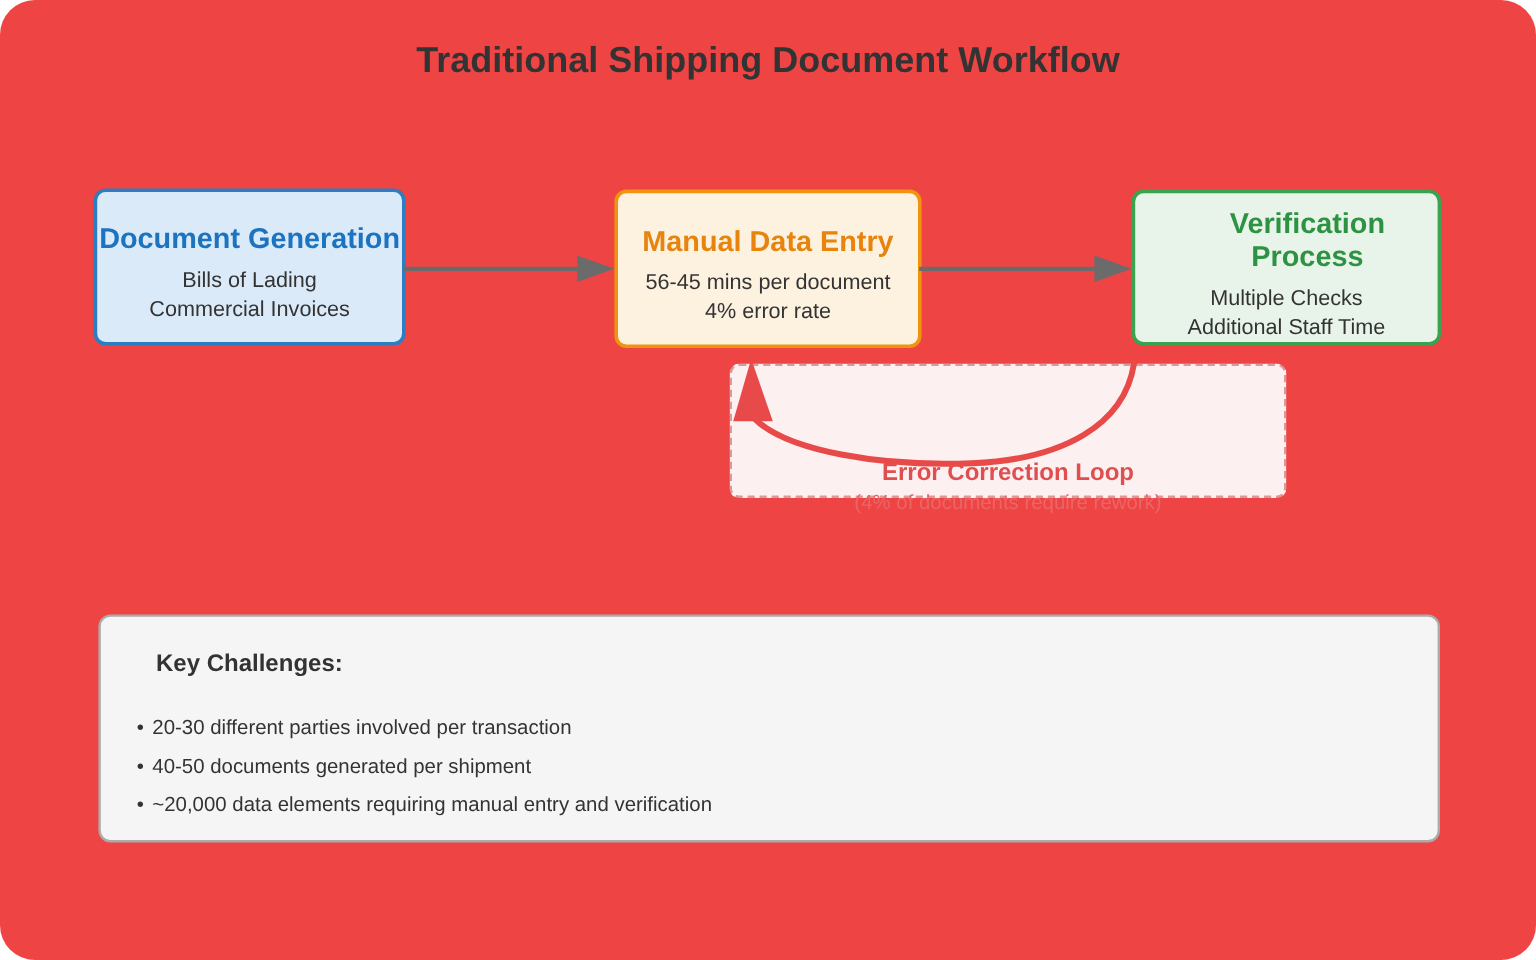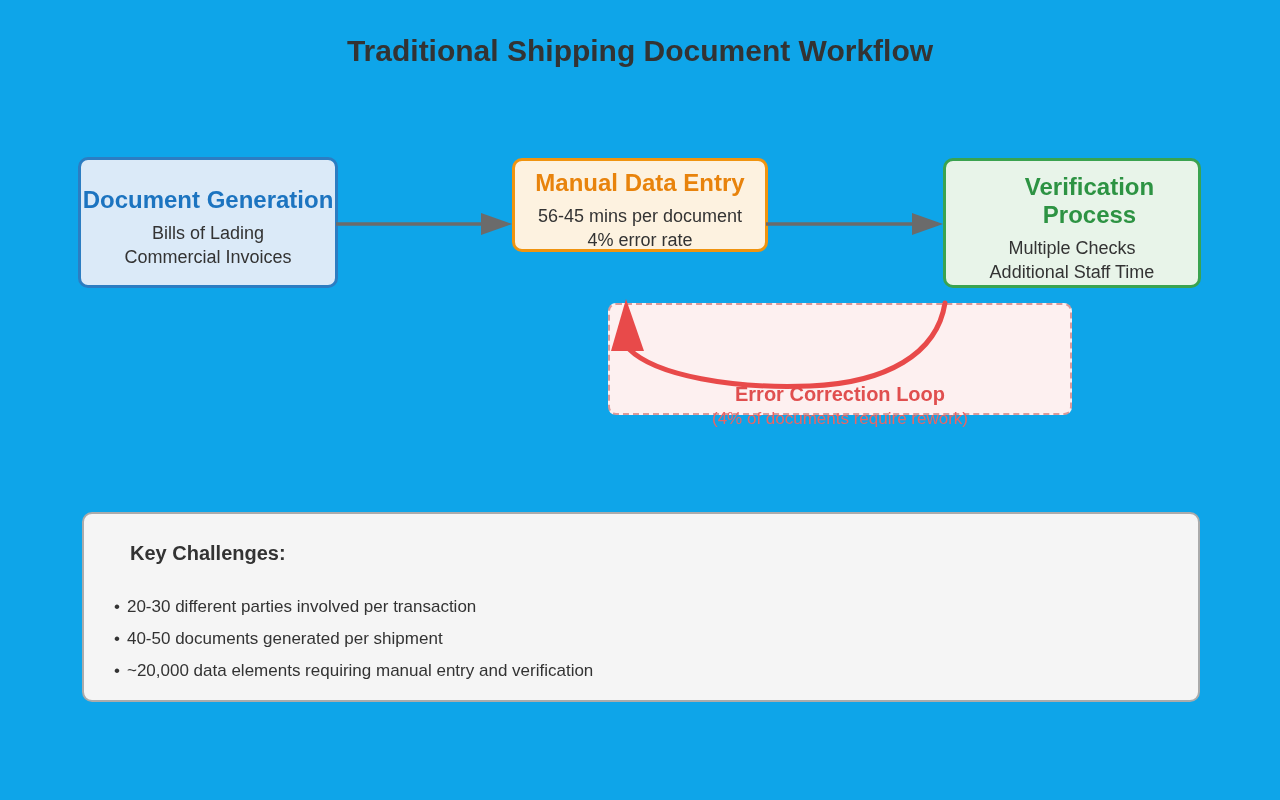--- a/index.html
+++ b/index.html
@@ -1,23 +1,24 @@
 <!DOCTYPE html>
 <html><head>
 <meta charset="utf-8">
 <style>
   html, body { margin: 0; padding: 0; background: #ffffff; }
   .canvas {
     position: relative;
     width: 1280px;
     height: 800px;
-    background: #0ea5e9;
+    background: #ef4444;
     font-family: "Liberation Sans", sans-serif;
     color: #333333;
     overflow: hidden;
+    border-radius: 29px;
   }
   .page-title {
     position: absolute;
     top: 34px;
     left: 0;
     width: 100%;
     text-align: center;
     font-size: 30px;
     font-weight: bold;
     color: #333333;
@@ -32,21 +33,21 @@
     flex-direction: column;
     align-items: center;
     justify-content: center;
     padding-top: 10px;
     text-align: center;
   }
   .node-title { font-size: 24px; font-weight: bold; margin-bottom: 7px; }
   .node-line  { font-size: 18px; line-height: 24px; color: #333333; }
   .node-blue   { left: 78px;  top: 157px; width: 260px; height: 131px; background: #dbeaf8; border-color: #2c7dc2; }
   .node-blue .node-title   { color: #1c74c0; }
-  .node-orange { left: 512px; top: 158px; width: 256px; height: 94px; background: #fdf2e0; border-color: #f0940f; }
+  .node-orange { left: 512px; top: 158px; width: 256px; height: 132px; background: #fdf2e0; border-color: #f0940f; }
   .node-orange .node-title { color: #e8830c; }
   .node-green  { left: 943px; top: 158px; width: 258px; height: 130px; background: #e8f4e9; border-color: #3aa350; }
   .node-green .node-title  { color: #2d9343; margin-left: 35px; }
   .arrow { position: absolute; pointer-events: none; }
   .arrow-1 { left: 335px; top: 211px; }
   .arrow-2 { left: 765px; top: 211px; }
   .loop-box {
     position: absolute;
     left: 608px; top: 303px;
     width: 464px; height: 112px;

